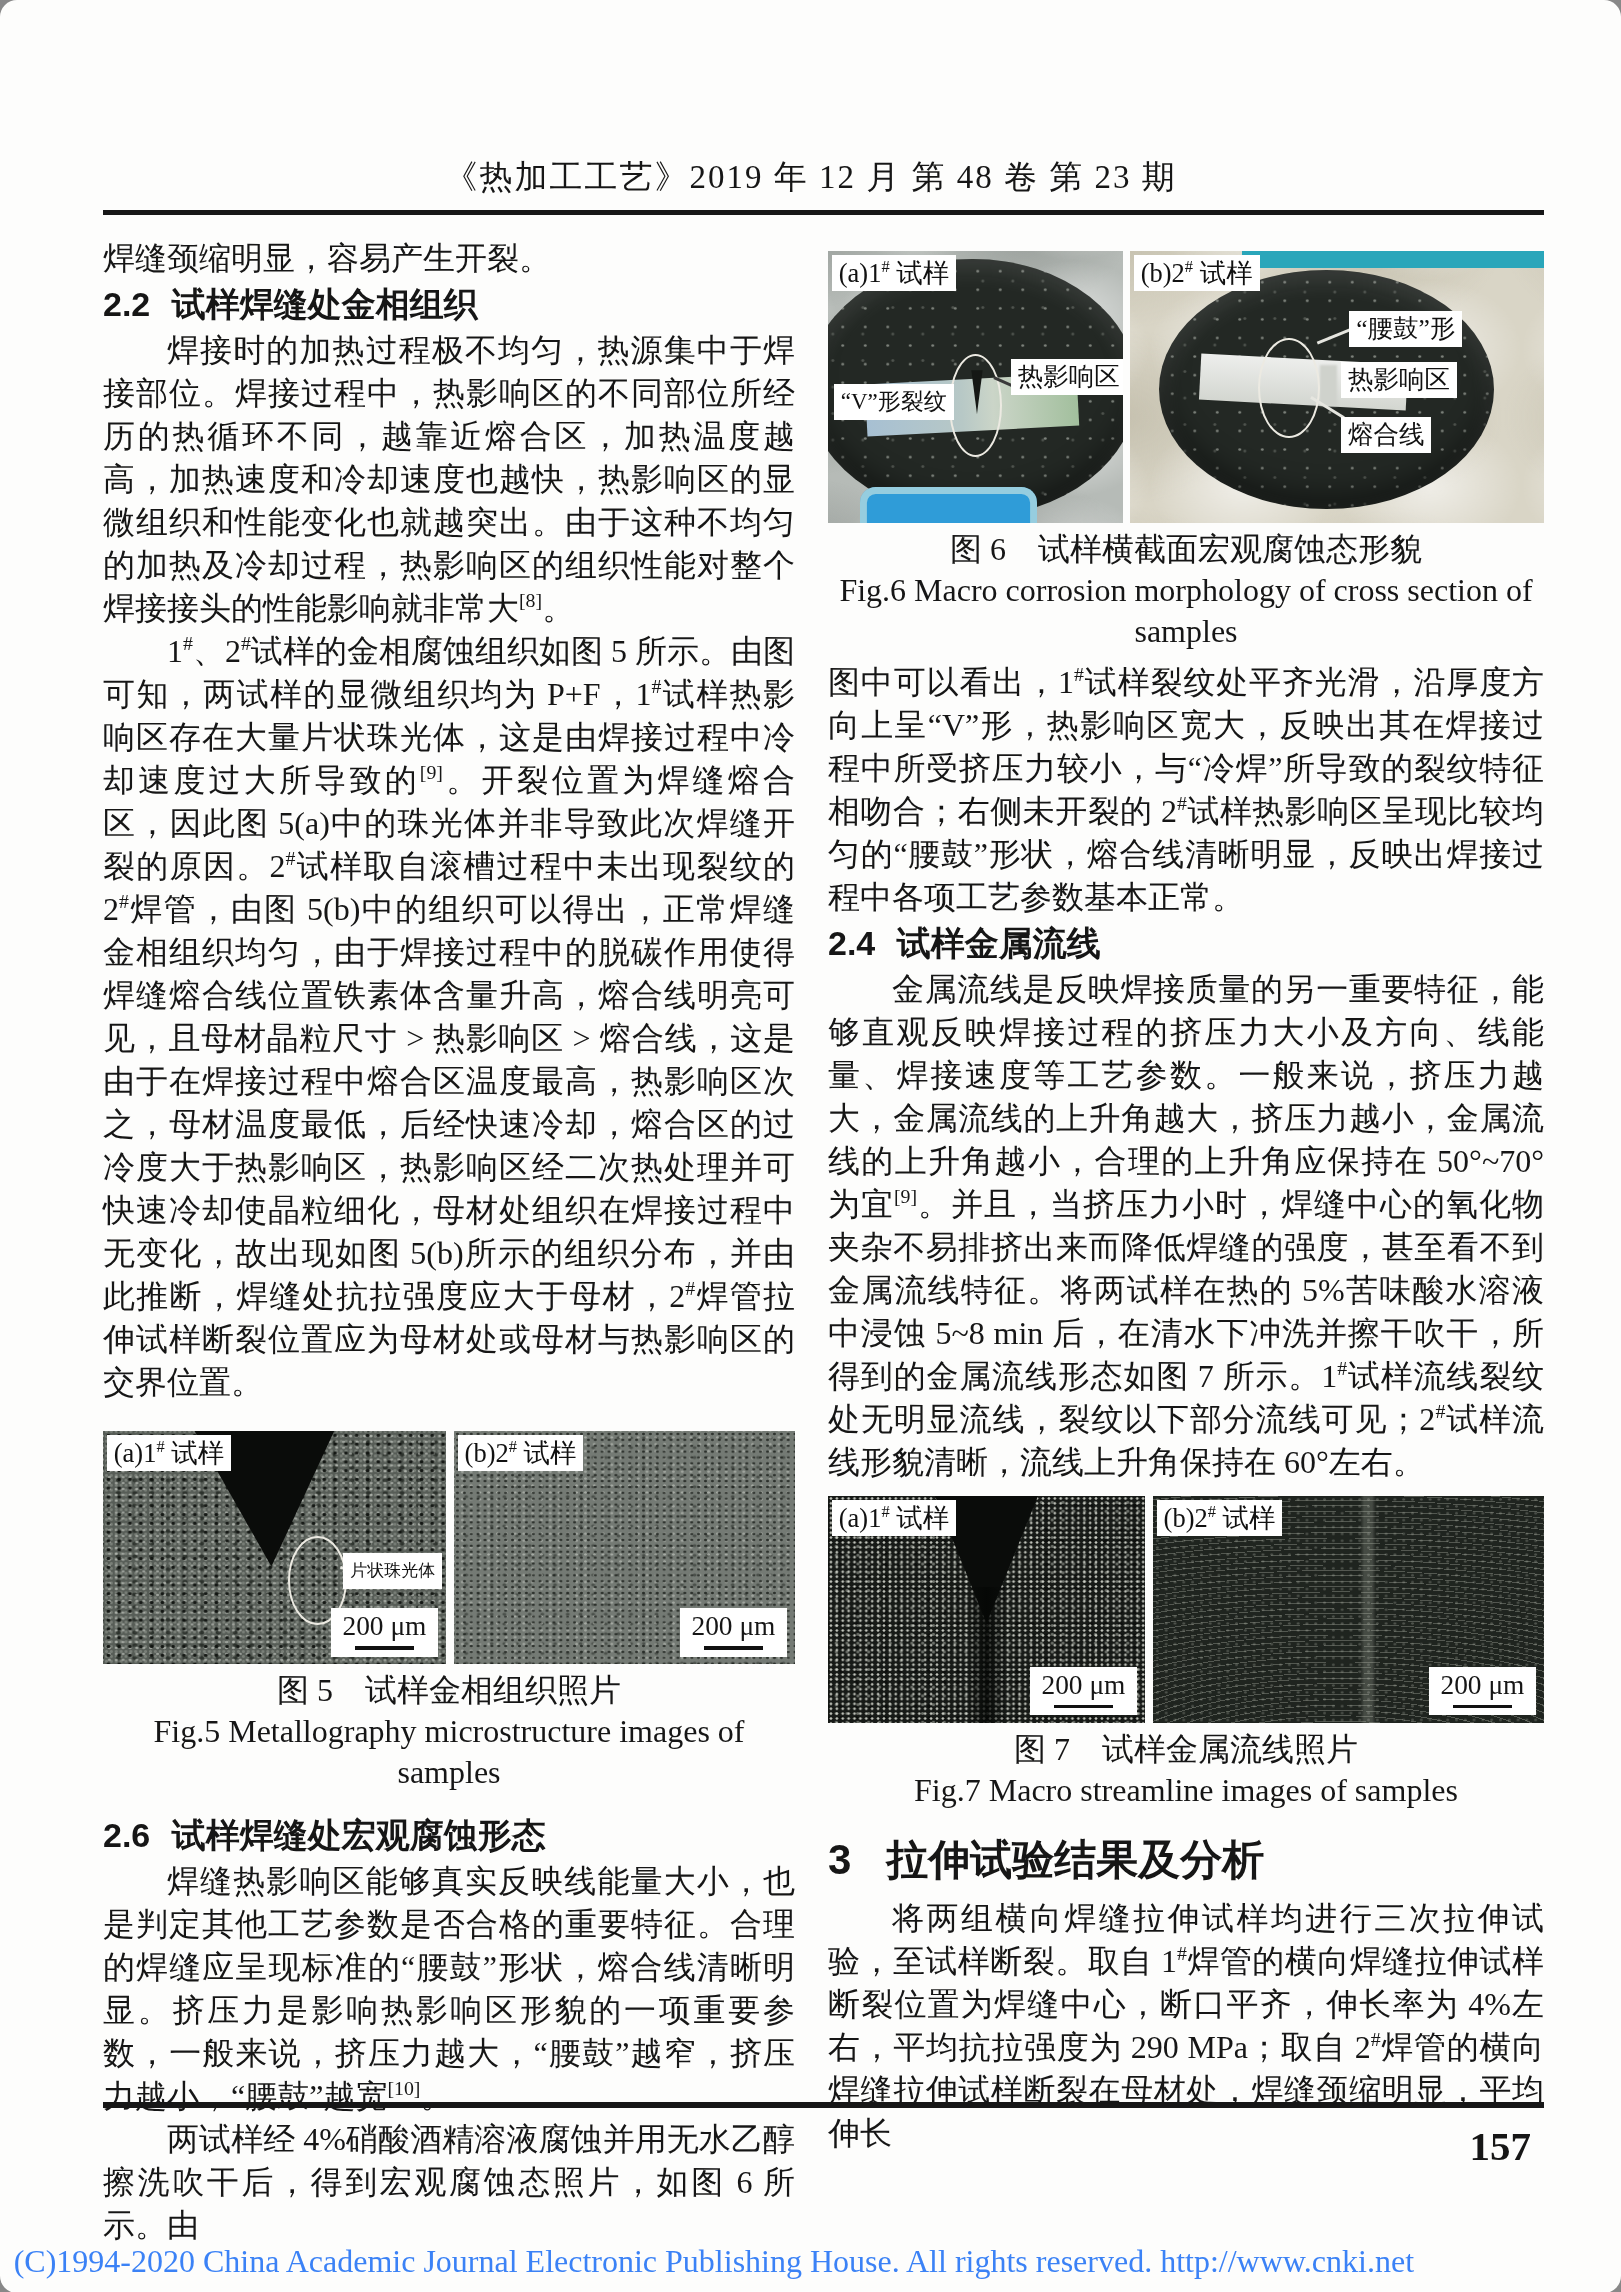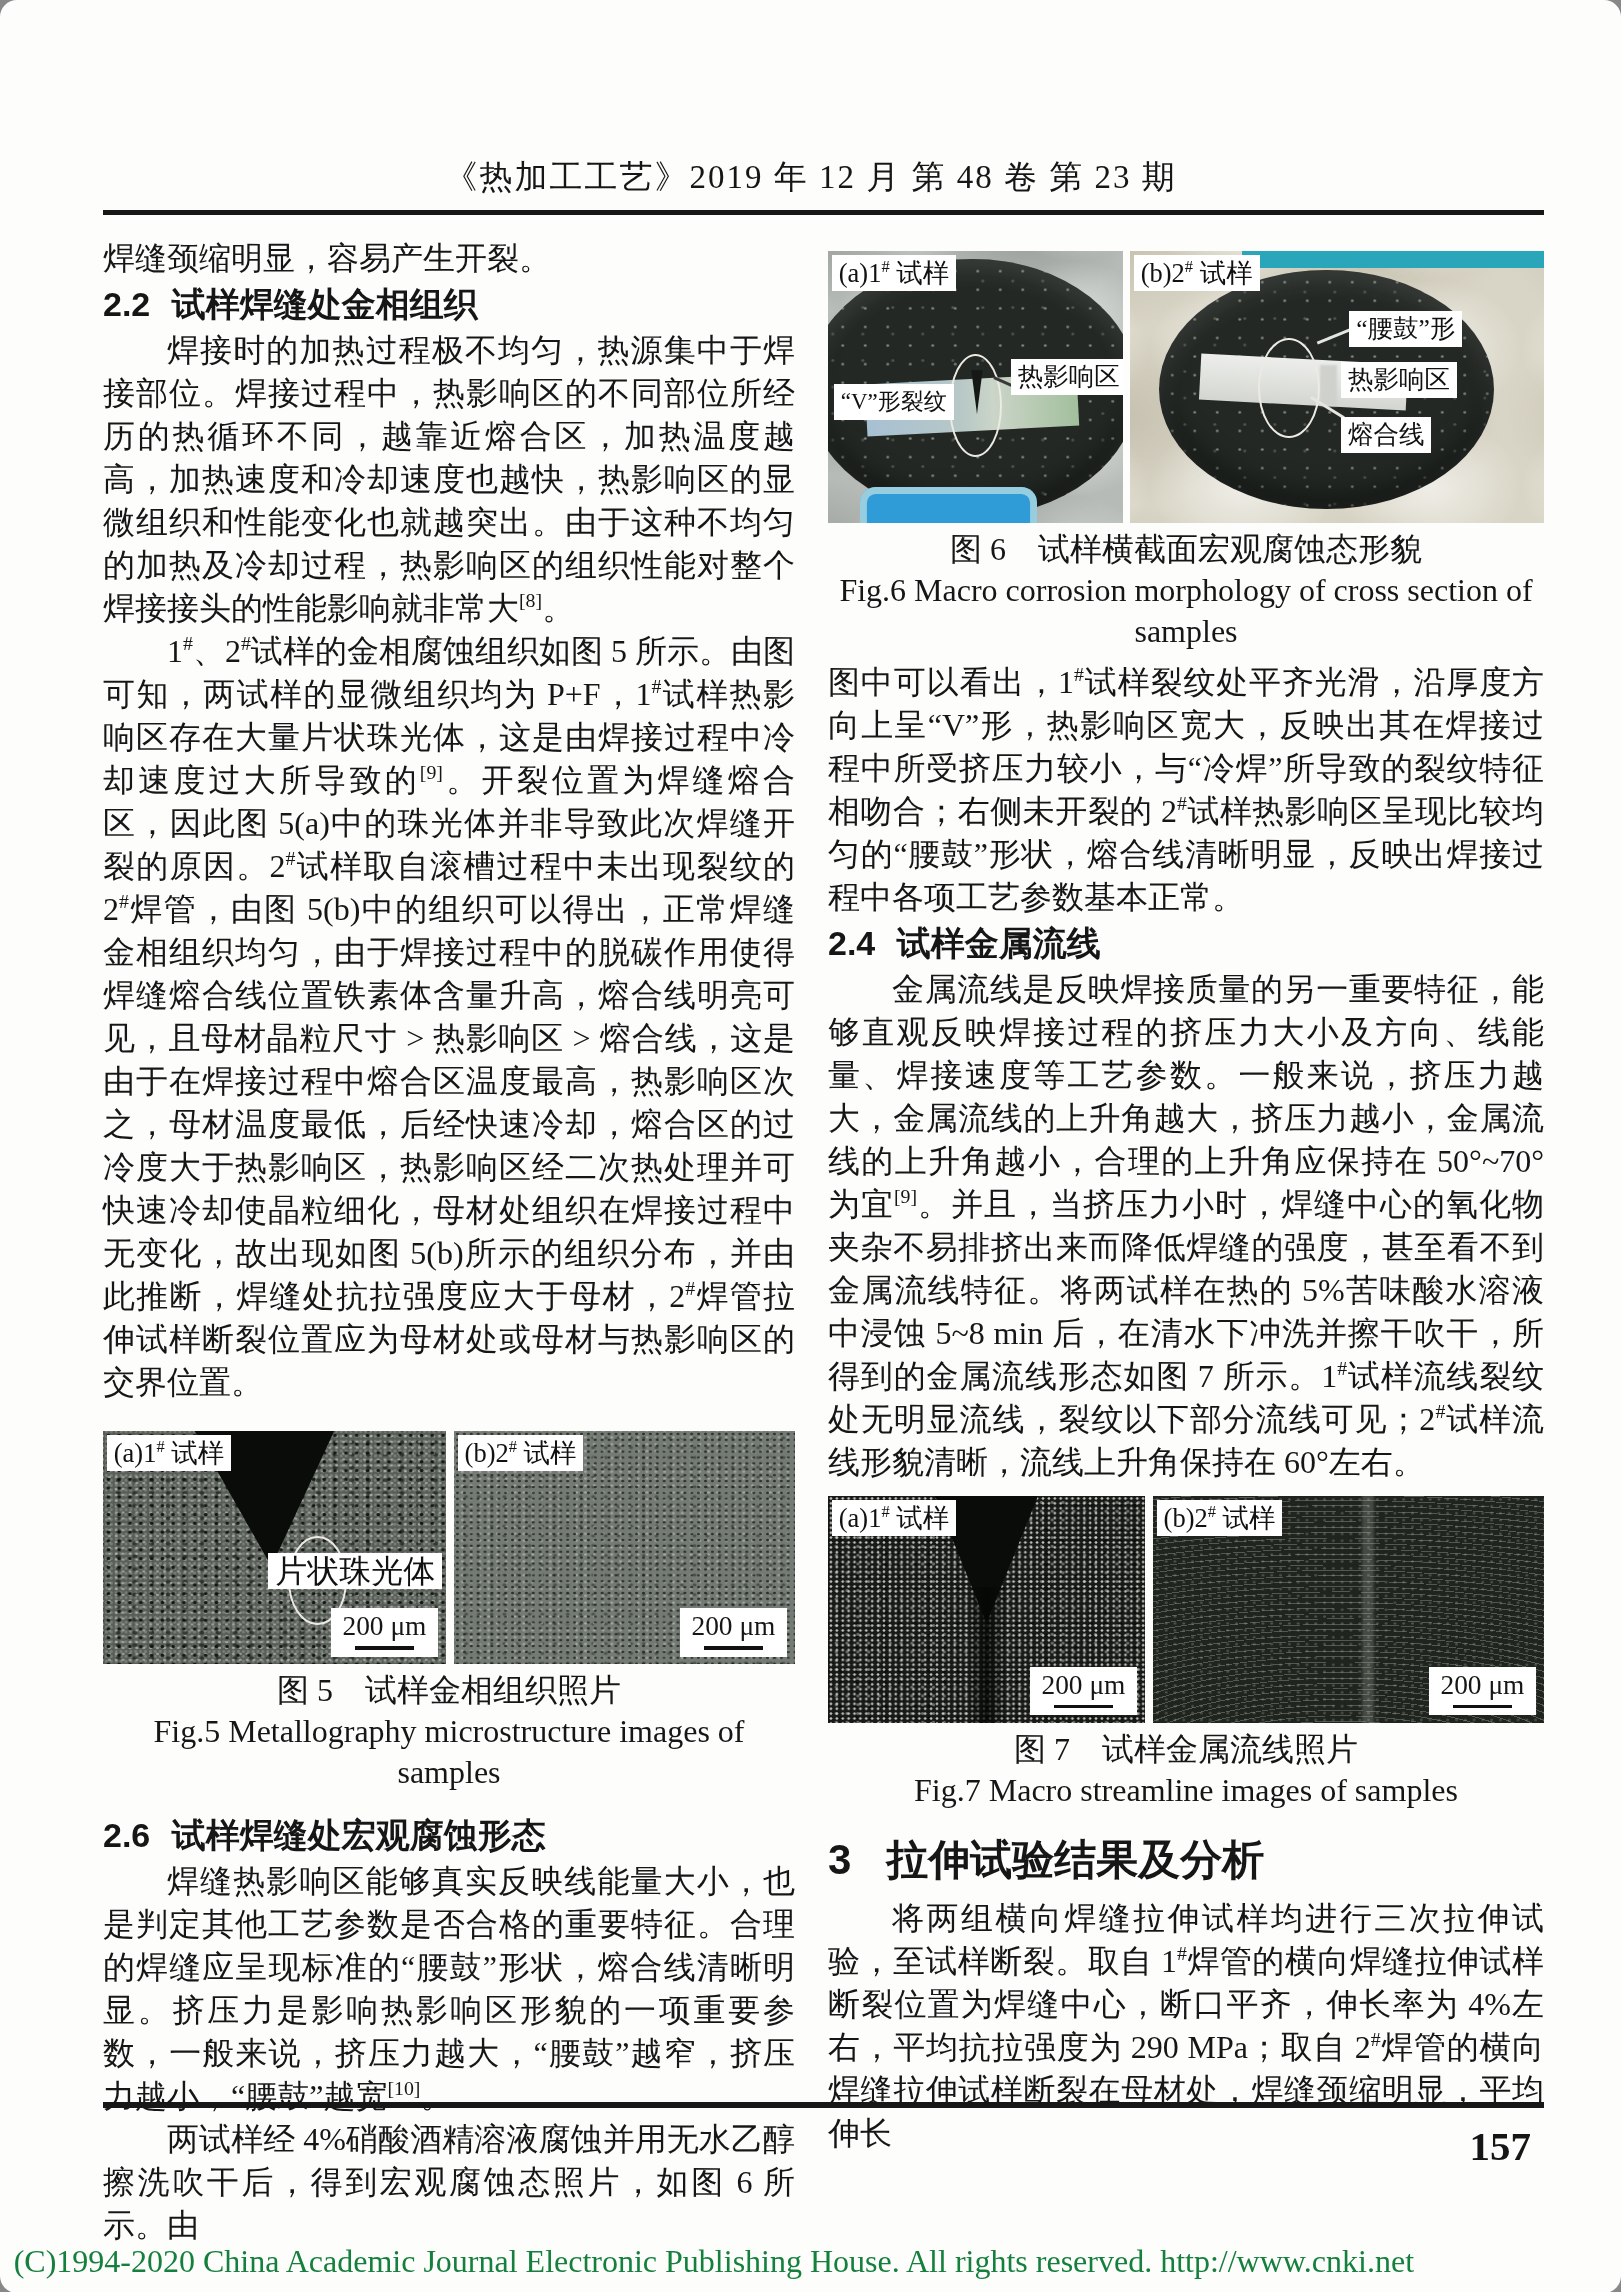--- a/index.html
+++ b/index.html
@@ -9,21 +9,21 @@
     background:#fdfdfc; overflow:hidden; color:#161616;
     font-family:"Liberation Serif","DejaVu Serif",serif;
     border-radius:17px;
   }
   
   .journal-head { position:absolute; top:155px; left:0; width:100%; text-align:center;
     font-size:33px; letter-spacing:2px; }
   .head-rule { position:absolute; left:103px; right:77px; top:210px; height:4.9px; background:#171717; }
   .foot-rule { position:absolute; left:103px; right:77px; top:2102px; height:5.9px; background:#171717; }
   .page-num { position:absolute; right:90px; top:2122px; font-size:41px; font-weight:bold; }
-  .copyright { position:absolute; left:13.7px; top:2243px; font-size:32px; color:#15803d; white-space:nowrap; }
+  .copyright { position:absolute; left:13.7px; top:2243px; font-size:32px; color:#3b82f6; white-space:nowrap; }
   
   .col { position:absolute; top:237px; }
   .col-left  { left:103px; width:692px; }
   .col-right { left:828px; width:716px; }
   .para { font-size:32px; line-height:43px; text-align:justify; text-indent:2em; }
   .para.noindent { text-indent:0; }
   sup { font-size:62%; vertical-align:super; line-height:0; }
   .sec-head { font-family:"Liberation Sans","DejaVu Sans",sans-serif; font-weight:bold;
     font-size:34px; line-height:45px; margin:2px 0; }
   .sec-head .sec-num { margin-right:21.6px; }
@@ -121,21 +121,21 @@
 
     <div class="para">焊接时的加热过程极不均匀，热源集中于焊接部位。焊接过程中，热影响区的不同部位所经历的热循环不同，越靠近熔合区，加热温度越高，加热速度和冷却速度也越快，热影响区的显微组织和性能变化也就越突出。由于这种不均匀的加热及冷却过程，热影响区的组织性能对整个焊接接头的性能影响就非常大<sup>[8]</sup>。</div>
     <div class="para">1<sup>#</sup>、2<sup>#</sup>试样的金相腐蚀组织如图 5 所示。由图可知，两试样的显微组织均为 P+F，1<sup>#</sup>试样热影响区存在大量片状珠光体，这是由焊接过程中冷却速度过大所导致的<sup>[9]</sup>。开裂位置为焊缝熔合区，因此图 5(a)中的珠光体并非导致此次焊缝开裂的原因。2<sup>#</sup>试样取自滚槽过程中未出现裂纹的 2<sup>#</sup>焊管，由图 5(b)中的组织可以得出，正常焊缝金相组织均匀，由于焊接过程中的脱碳作用使得焊缝熔合线位置铁素体含量升高，熔合线明亮可见，且母材晶粒尺寸 &gt; 热影响区 &gt; 熔合线，这是由于在焊接过程中熔合区温度最高，热影响区次之，母材温度最低，后经快速冷却，熔合区的过冷度大于热影响区，热影响区经二次热处理并可快速冷却使晶粒细化，母材处组织在焊接过程中无变化，故出现如图 5(b)所示的组织分布，并由此推断，焊缝处抗拉强度应大于母材，2<sup>#</sup>焊管拉伸试样断裂位置应为母材处或母材与热影响区的交界位置。</div>
 
     <div class="fig-row" style="margin-top:27.4px;">
       <div class="panel micro-a" style="width:343px;height:233px;">
         <div class="v-notch"></div>
         <div class="chip corner">(a)1<sup>#</sup> 试样</div>
         <div class="ellipse-mark" style="left:54%;top:45%;width:17%;height:38%;"></div>
         <div class="leader" style="left:69%;top:59%;width:25.5px;background:#e8e8e2;transform:rotate(14deg);"></div>
-        <div class="chip" style="right:3.9px;top:52%;font-size:32px;">片状珠光体</div>
+        <div class="chip" style="right:3.9px;top:52%;font-size:17px;">片状珠光体</div>
         <div class="scale">
           <span>200 μm</span>
           <div class="bar"></div>
         </div>
       </div>
       <div class="panel micro-b" style="flex:1;height:233px;">
         <div class="chip corner">(b)2<sup>#</sup> 试样</div>
         <div class="scale">
           <span>200 μm</span>
           <div class="bar"></div>

